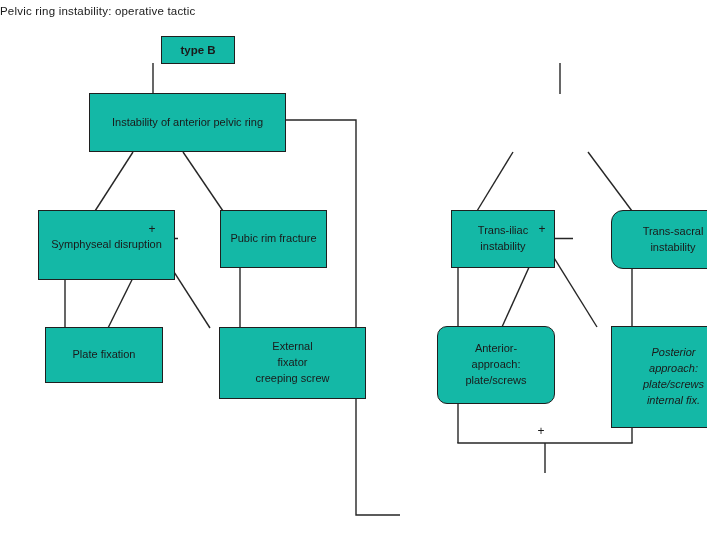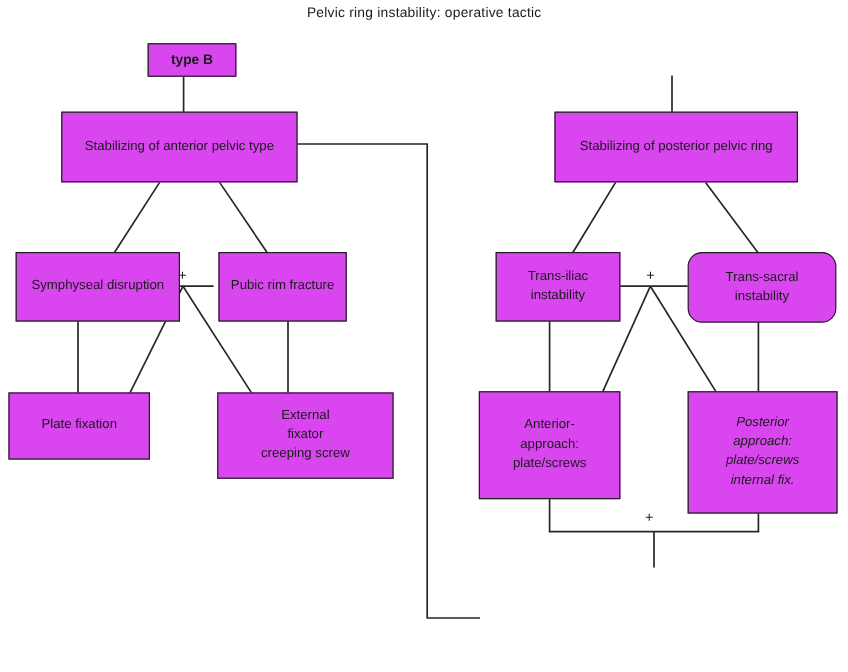--- a/index.html
+++ b/index.html
@@ -26,37 +26,38 @@
   #connector-svg line, #connector-svg polyline {
     stroke: #262626;
     stroke-width: 1.4;
     fill: none;
   }
   .diagram-title {
     position: absolute;
     top: 5px;
     left: 0;
     width: 707px;
-    text-align: center;
+    text-align: left;
     font-size: 11.5px;
     letter-spacing: 0.2px;
   }
   .node {
     position: absolute;
     box-sizing: border-box;
     border: 1.5px solid #1f1f1f;
-    background: #d946ef;
+    background: #14b8a6;
     display: flex;
     align-items: center;
     justify-content: center;
     text-align: center;
     font-size: 11px;
     line-height: 1.45;
     white-space: pre-line;
     padding: 2px 4px;
+    margin-left: 38px;
   }
   .node.bold {
     font-weight: bold;
     font-size: 11.5px;
   }
   .plus-sign {
     position: absolute;
     transform: translate(-50%, -50%);
     font-size: 12px;
     font-weight: normal;
@@ -88,35 +89,34 @@
     <line x1="632" y1="427" x2="632" y2="443"></line>
     <line x1="457.3" y1="443" x2="632.7" y2="443"></line>
     <line x1="545" y1="443" x2="545" y2="473"></line>
     <polyline points="248,120 356,120 356,515 400,515"></polyline>
   </svg>
 
   <div class="diagram-title">Pelvic ring instability: operative tactic</div>
 
   <div class="node bold" style="left:123px; top:36px;  width:74px;  height:28px;">type B</div>
 
-  <div class="node" style="left:51px;  top:93px;  width:197px; height:59px;">Stabilizing of anterior pelvic type</div>
-  <div class="node" style="left:462px; top:93px;  width:203px; height:59px;">Stabilizing of posterior pelvic ring</div>
+  <div class="node" style="left:51px;  top:93px;  width:197px; height:59px;">Instability of anterior pelvic ring</div>
 
-  <div class="node" style="left:13px;   top:210px; width:137px; height:58px;">Symphyseal disruption</div>
+  <div class="node" style="left:0;   top:210px; width:137px; height:70px;">Symphyseal disruption</div>
   <div class="node" style="left:182px; top:210px; width:107px; height:58px;">Pubic rim fracture</div>
   <div class="node" style="left:413px; top:210px; width:104px; height:58px;">Trans-iliac
 instability</div>
   <div class="node" style="left:573px; top:210px; width:124px; height:59px;border-radius:12px;">Trans-sacral
 instability</div>
 
   <div class="node" style="left:7px;   top:327px; width:118px; height:56px;">Plate fixation</div>
   <div class="node" style="left:181px; top:327px; width:147px; height:72px;">External
 fixator
 creeping screw</div>
-  <div class="node" style="left:399px; top:326px; width:118px; height:90px;">Anterior-
+  <div class="node" style="left:399px; top:326px; width:118px; height:78px;border-radius:10px;">Anterior-
 approach:
 plate/screws</div>
   <div class="node" style="left:573px; top:326px; width:125px; height:102px;font-style:italic;">Posterior
 approach:
 plate/screws
 internal fix.</div>
 
 
   <span class="plus-sign" style="left:152px; top:229px;">+</span>
   <span class="plus-sign" style="left:542px; top:229px;">+</span>

